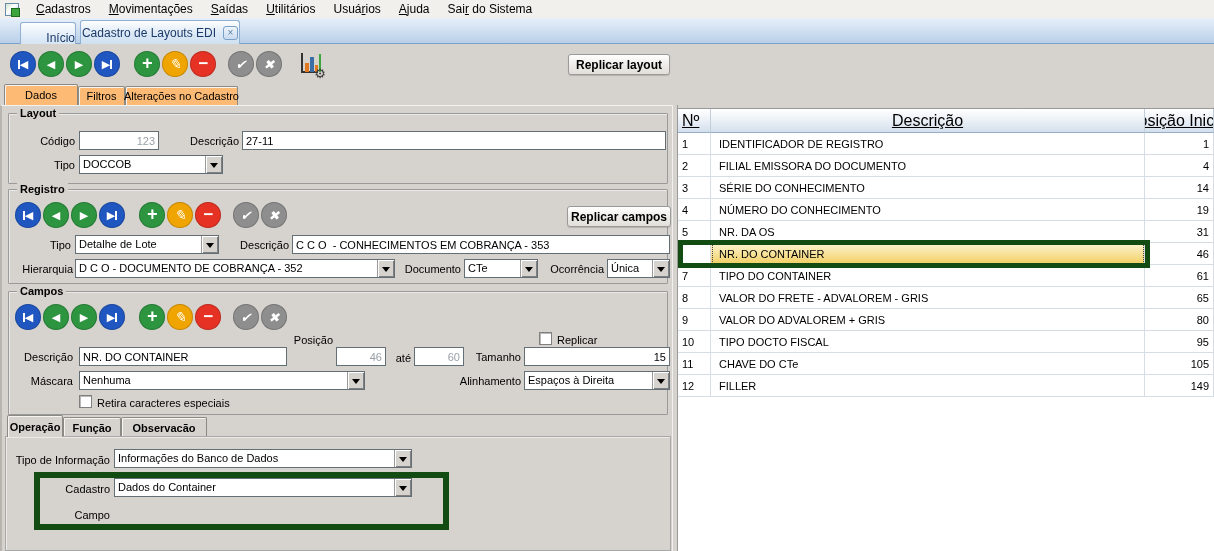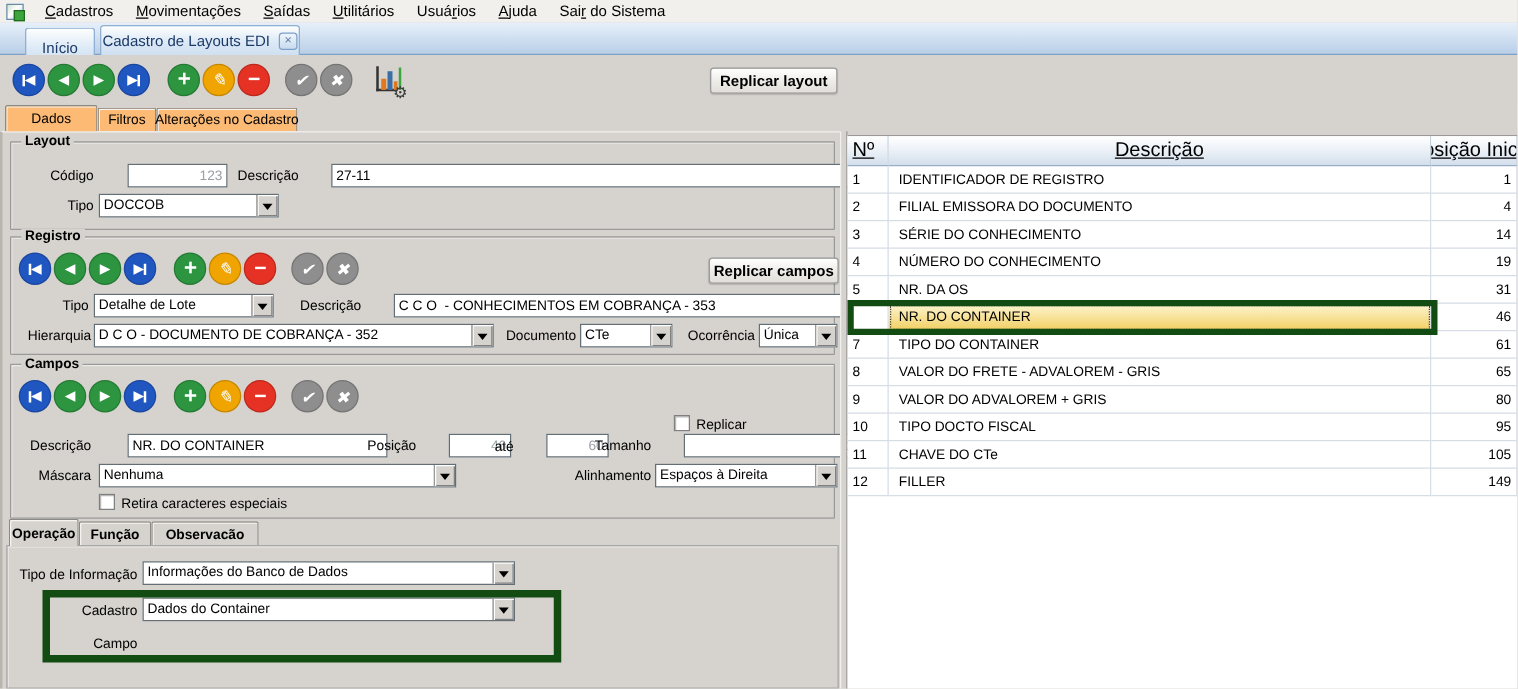--- a/index.html
+++ b/index.html
@@ -16,21 +16,21 @@
     background:#3da53d; border:1px solid #1d6b1d; }
   .menu-item { padding:2px 9px; cursor:default; white-space:nowrap; }
   .menu-item u { text-decoration:underline; }
 
   
   #doctabs { position:absolute; left:0; top:18px; width:1214px; height:26px;
     background:linear-gradient(#e7f0fa,#b9cfe8); border-bottom:1px solid #7ba0c9; }
   .doctab { position:absolute; border:1px solid #8fb0d2; border-bottom:none;
     border-radius:3px 3px 0 0; background:linear-gradient(#fdfefe,#dcE9f6 55%,#cfe0f0);
     color:#1b3a68; display:flex; align-items:center; justify-content:center; font-size:12px; }
-  #tab-inicio { left:20px; top:4px; width:56px; height:30px; }
+  #tab-inicio { left:20px; top:4px; width:56px; height:30px;justify-content:flex-end; }
   #tab-cadastro { left:80px; top:2px; width:160px; height:24px; gap:7px; }
   .closebox { width:15px; height:14px; border:1px solid #7ba0c9; border-radius:3px;
     background:linear-gradient(#eef5fc,#c9dbee); color:#5d7fa5; font-size:10px; line-height:12px;
     text-align:center; cursor:pointer; }
 
   
   #toolbar { position:absolute; left:0; top:44px; width:1214px; height:40px; background:#d6d3ce;
     display:flex; align-items:center; padding-left:10px; }
   .cbtn { width:26px; height:26px; border-radius:50%; display:inline-flex; align-items:center;
     justify-content:center; color:#fff; cursor:pointer; flex:none;
@@ -73,21 +73,21 @@
   #left-panel { position:absolute; left:0; top:105px; width:672px; height:446px; background:#d6d3ce;
     border-top:1px solid #f4f2ee; border-left:2px solid #b8b5af; }
   .grp { position:absolute; border:1px solid #9a9a9a; border-radius:1px;
     box-shadow:inset 1px 1px 0 #eceae6; }
   .legend { position:absolute; top:-7px; left:8px; background:#d6d3ce; padding:0 3px;
     font-weight:bold; }
   .lbl { position:absolute; height:16px; line-height:16px; text-align:right; white-space:nowrap; }
   .lbl-l { text-align:left; }
   .fld { position:absolute; height:19px; border:1px solid #636e75; background:#fff; font-size:11px;
     font-family:"Liberation Sans",sans-serif; padding:0 3px; color:#000; }
-  input.fld { outline:none;margin-left:23px; }
+  input.fld { outline:none; }
   .fld.gray { color:#9aa0a6; text-align:right; }
   .fld.rt { text-align:right; }
   .dd { position:absolute; height:19px; border:1px solid #636e75; background:#fff; cursor:pointer; }
   .dd-val { position:absolute; left:3px; top:2px; right:19px; white-space:nowrap; overflow:hidden; }
   .dd-btn { position:absolute; right:0; top:0; width:17px; height:17px; background:#d6d3ce;
     border-left:1px solid #9a9a9a; box-shadow:inset 1px 1px 0 #fff, inset -1px -1px 0 #808080;
     display:flex; align-items:center; justify-content:center; }
   .arr { width:0; height:0; border:4px solid transparent; border-top:5px solid #000;
     margin-top:5px; }
   .chk { position:absolute; width:13px; height:13px; background:#fff; border:1px solid #808080;
@@ -340,21 +340,21 @@
         <span class="sp2"></span>
         <span class="cbtn c-gray">
             <i class="g-x">✖</i>
           </span>
       </div>
       <span class="chk" style="left:530px;top:40px"></span>
       <span class="lbl lbl-l" style="left:548px;top:40px;width:60px">Replicar</span>
 
       <span class="lbl" style="left:6px;top:57px;width:58px">Descrição</span>
       <input class="fld" style="left: 70px; top: 55px; width: 208px;" value="NR. DO CONTAINER">
-      <span class="lbl" style="left:282px;top:57px;width:42px">Posição</span>
+      <span class="lbl" style="left:282px;top:40px;width:42px">Posição</span>
       <input class="fld gray" style="left: 327px; top: 55px; width: 50px;" readonly="" value="46">
       <span class="lbl" style="left:380px;top:58px;width:22px">até</span>
       <input class="fld gray" style="left: 405px; top: 55px; width: 50px;" readonly="" value="60">
       <span class="lbl" style="left:458px;top:57px;width:54px">Tamanho</span>
       <input class="fld rt" style="left: 515px; top: 55px; width: 146px;" value="15">
 
       <span class="lbl" style="left:6px;top:81px;width:58px">Máscara</span>
       <div class="dd" style="left:70px;top:79px;width:286px">
         <span class="dd-val">Nenhuma</span>
         <span class="dd-btn">

